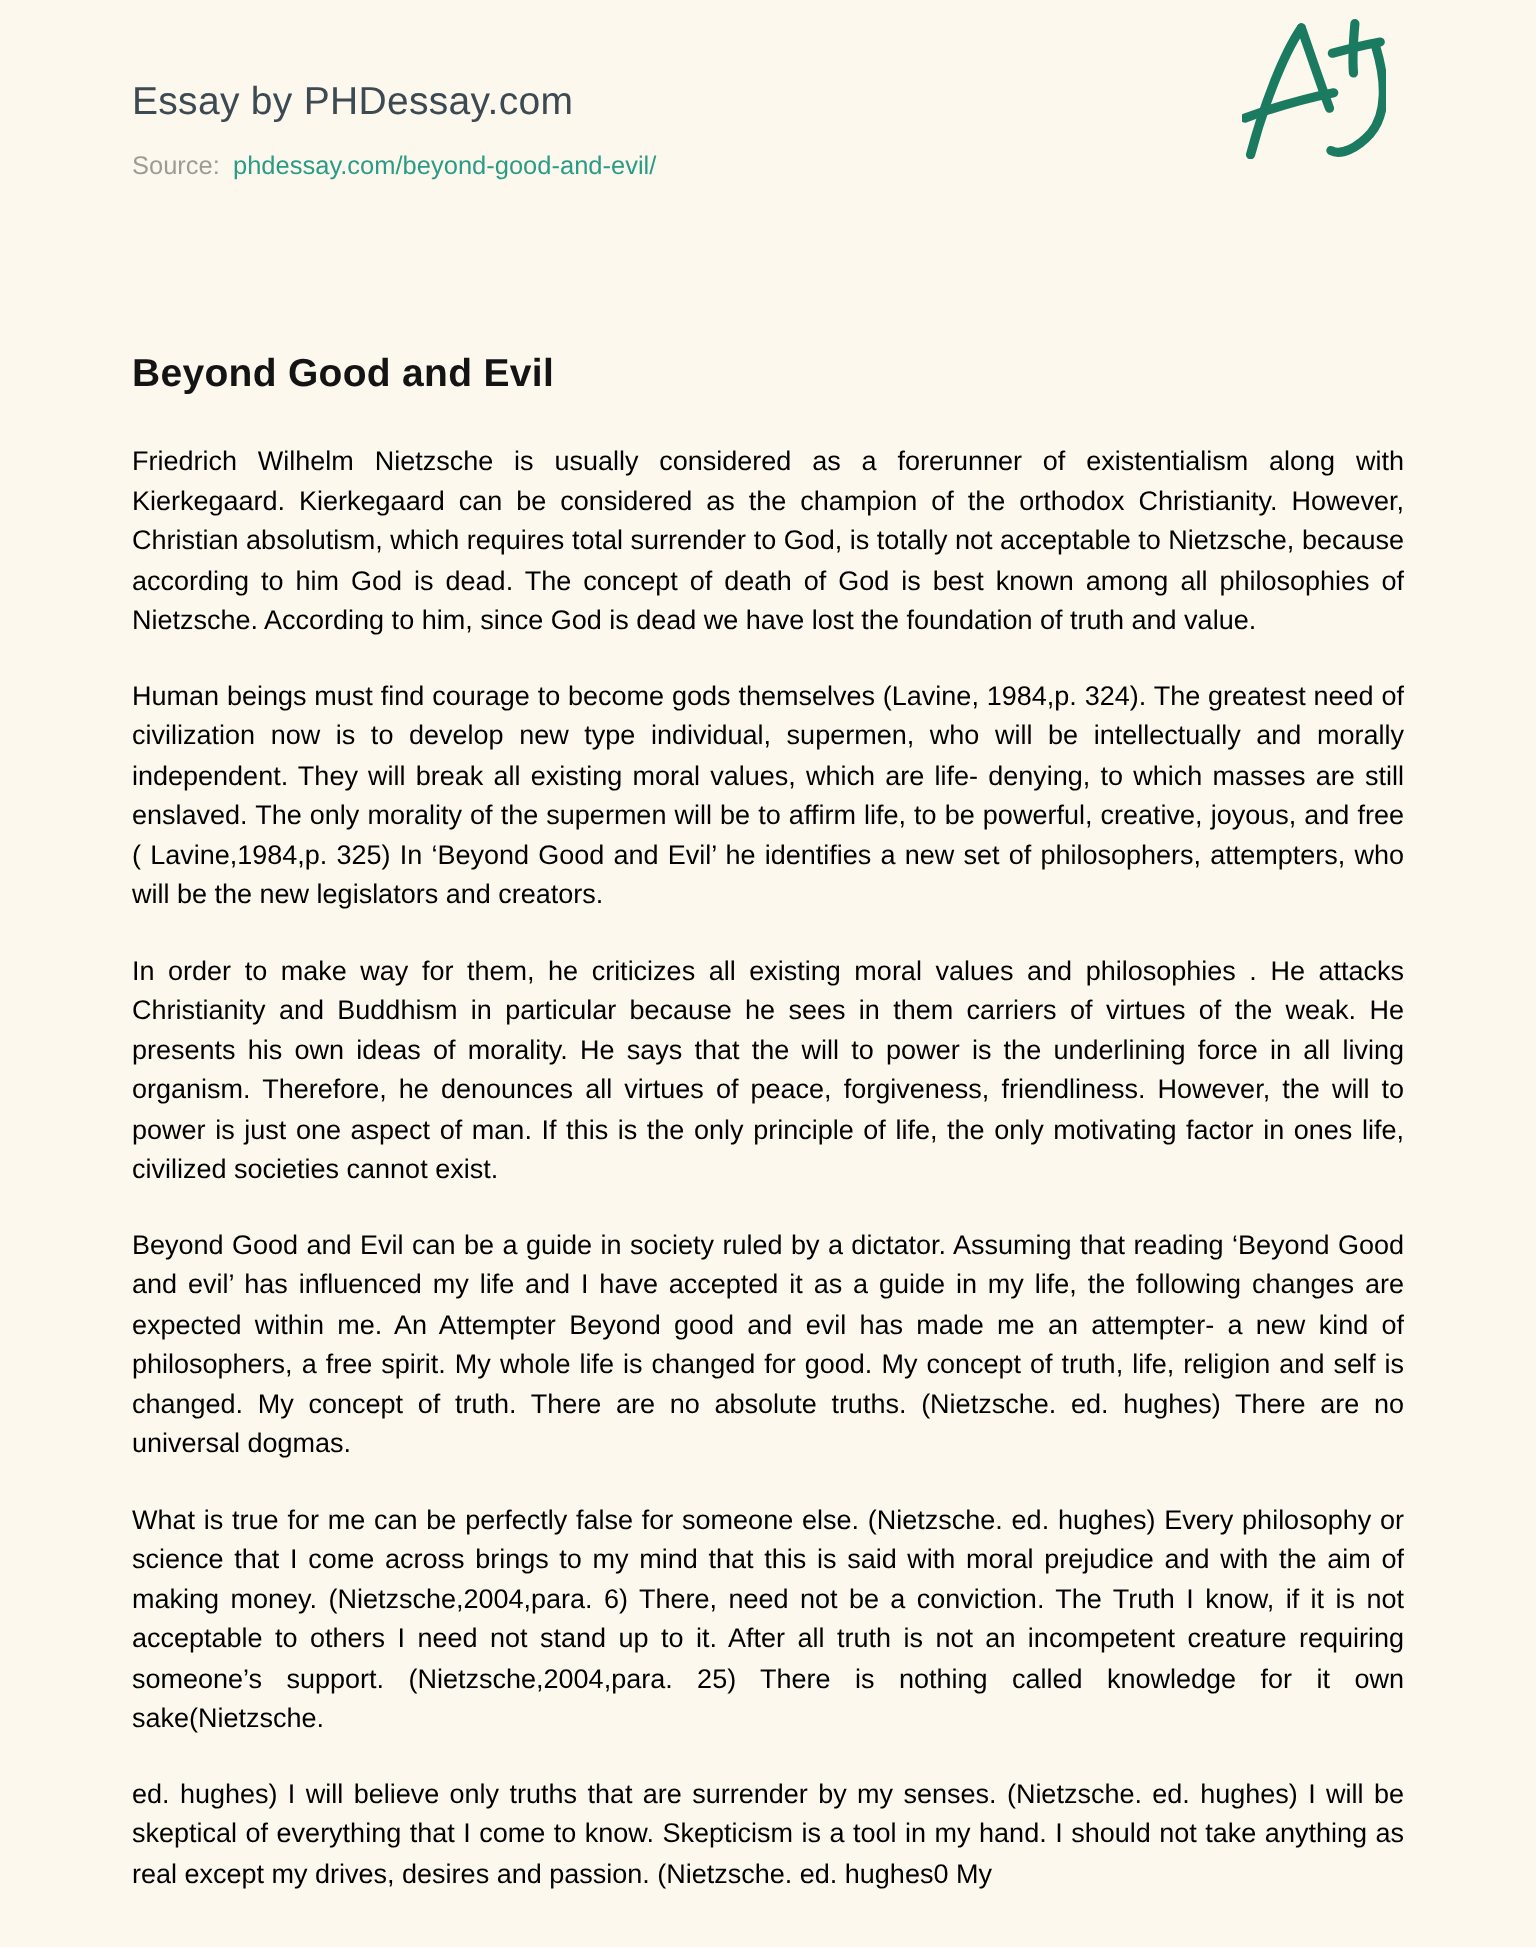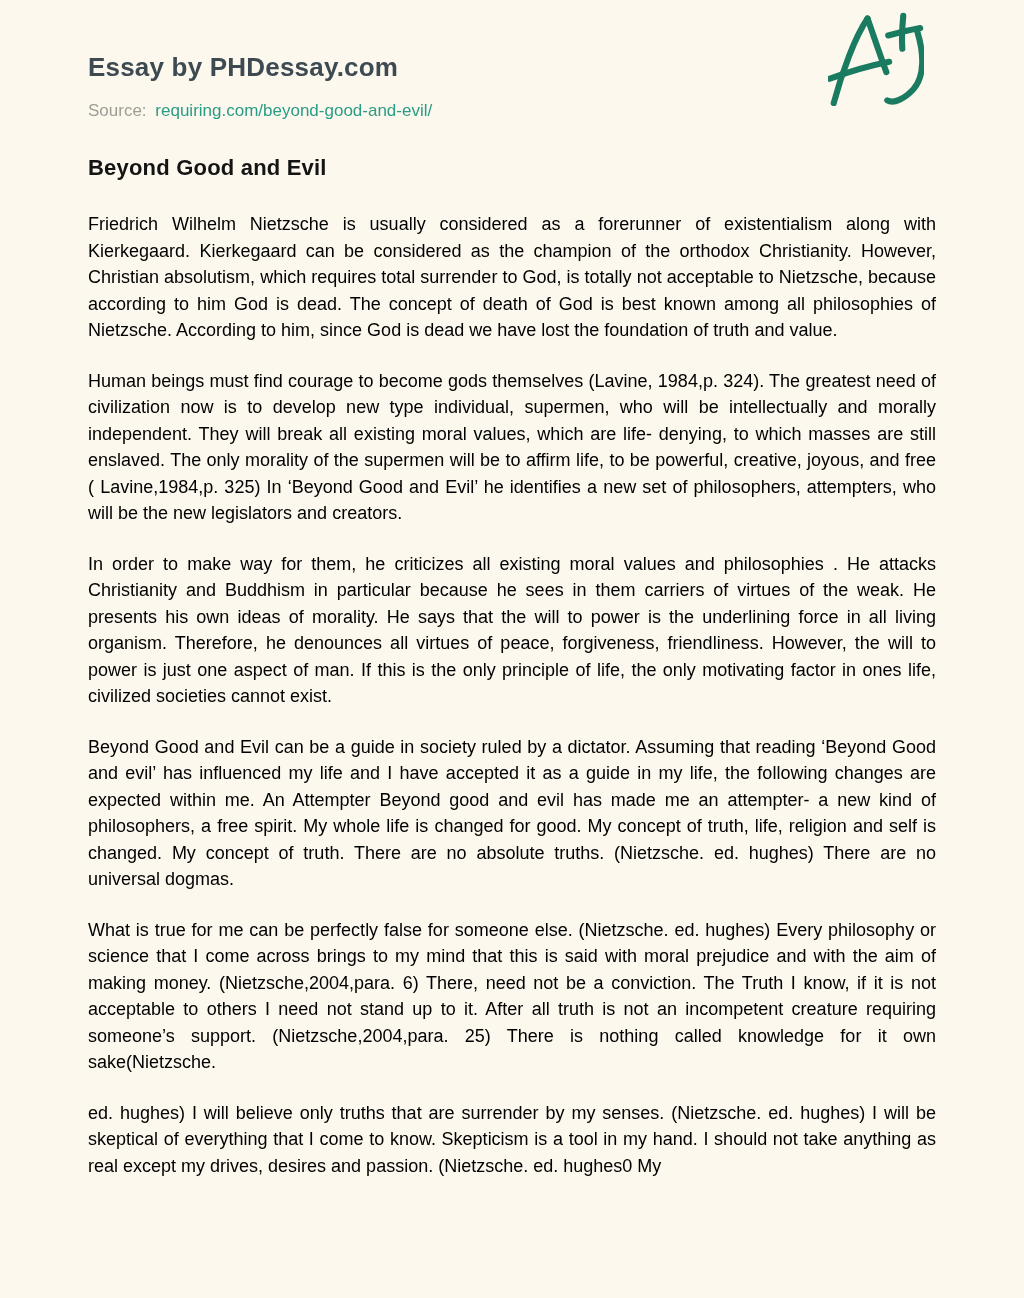--- a/index.html
+++ b/index.html
@@ -18,21 +18,21 @@
     padding: 0 88px;
     box-sizing: content-box;
   }
   .header {
     position: relative;
     padding-top: 52px;
   }
   .header-title {
     margin: 0;
     font-size: 26px;
-    font-weight: 700;
+    font-weight: 400;
     letter-spacing: 0.2px;
     color: #3E4A52;
   }
   .source-line {
     margin: 18px 0 0 0;
     font-size: 17px;
     color: #9C9C96;
   }
   .source-line a {
     color: #2A9C85;
@@ -41,22 +41,22 @@
   }
   .logo {
     position: absolute;
     top: 12px;
     right: 12px;
     width: 96px;
     height: 94px;
   }
   .logo svg { width: 100%; height: 100%; }
   .essay-title {
-    margin: 34px 0 0 0;
-    font-size: 22px;
+    margin: 112px 0 0 0;
+    font-size: 26px;
     font-weight: 700;
     letter-spacing: 0.2px;
     color: #141414;
   }
   .article-clip {
     margin-top: 30px;
     height: 998px;
     overflow: hidden;
   }
   .article-clip p {
@@ -69,21 +69,21 @@
 </style>
 </head>
 <body>
 
 <div class="page">
 
   <div class="header">
     <h2 class="header-title">Essay by PHDessay.com</h2>
     <p class="source-line">
       <span>Source:</span>
-      <a href="#">requiring.com/beyond-good-and-evil/</a>
+      <a href="#">phdessay.com/beyond-good-and-evil/</a>
     </p>
 
     <div class="logo">
       <svg viewBox="0 0 100 100" fill="none" stroke="#1B7B61" stroke-width="6.5" stroke-linecap="round">
         <path d="M5,97 C14,63 28,26 41,7"></path>
         <path d="M41,7 C47,24 54,45 61,64"></path>
         <path d="M1,71 C20,64 44,57 64,53"></path>
         <path d="M79,4 C78,15 77,27 78,39"></path>
         <path d="M63,25 C74,22 86,19 97,17"></path>
         <path d="M94,21 C101,44 102,68 90,82 C81,92 69,98 62,94"></path>

